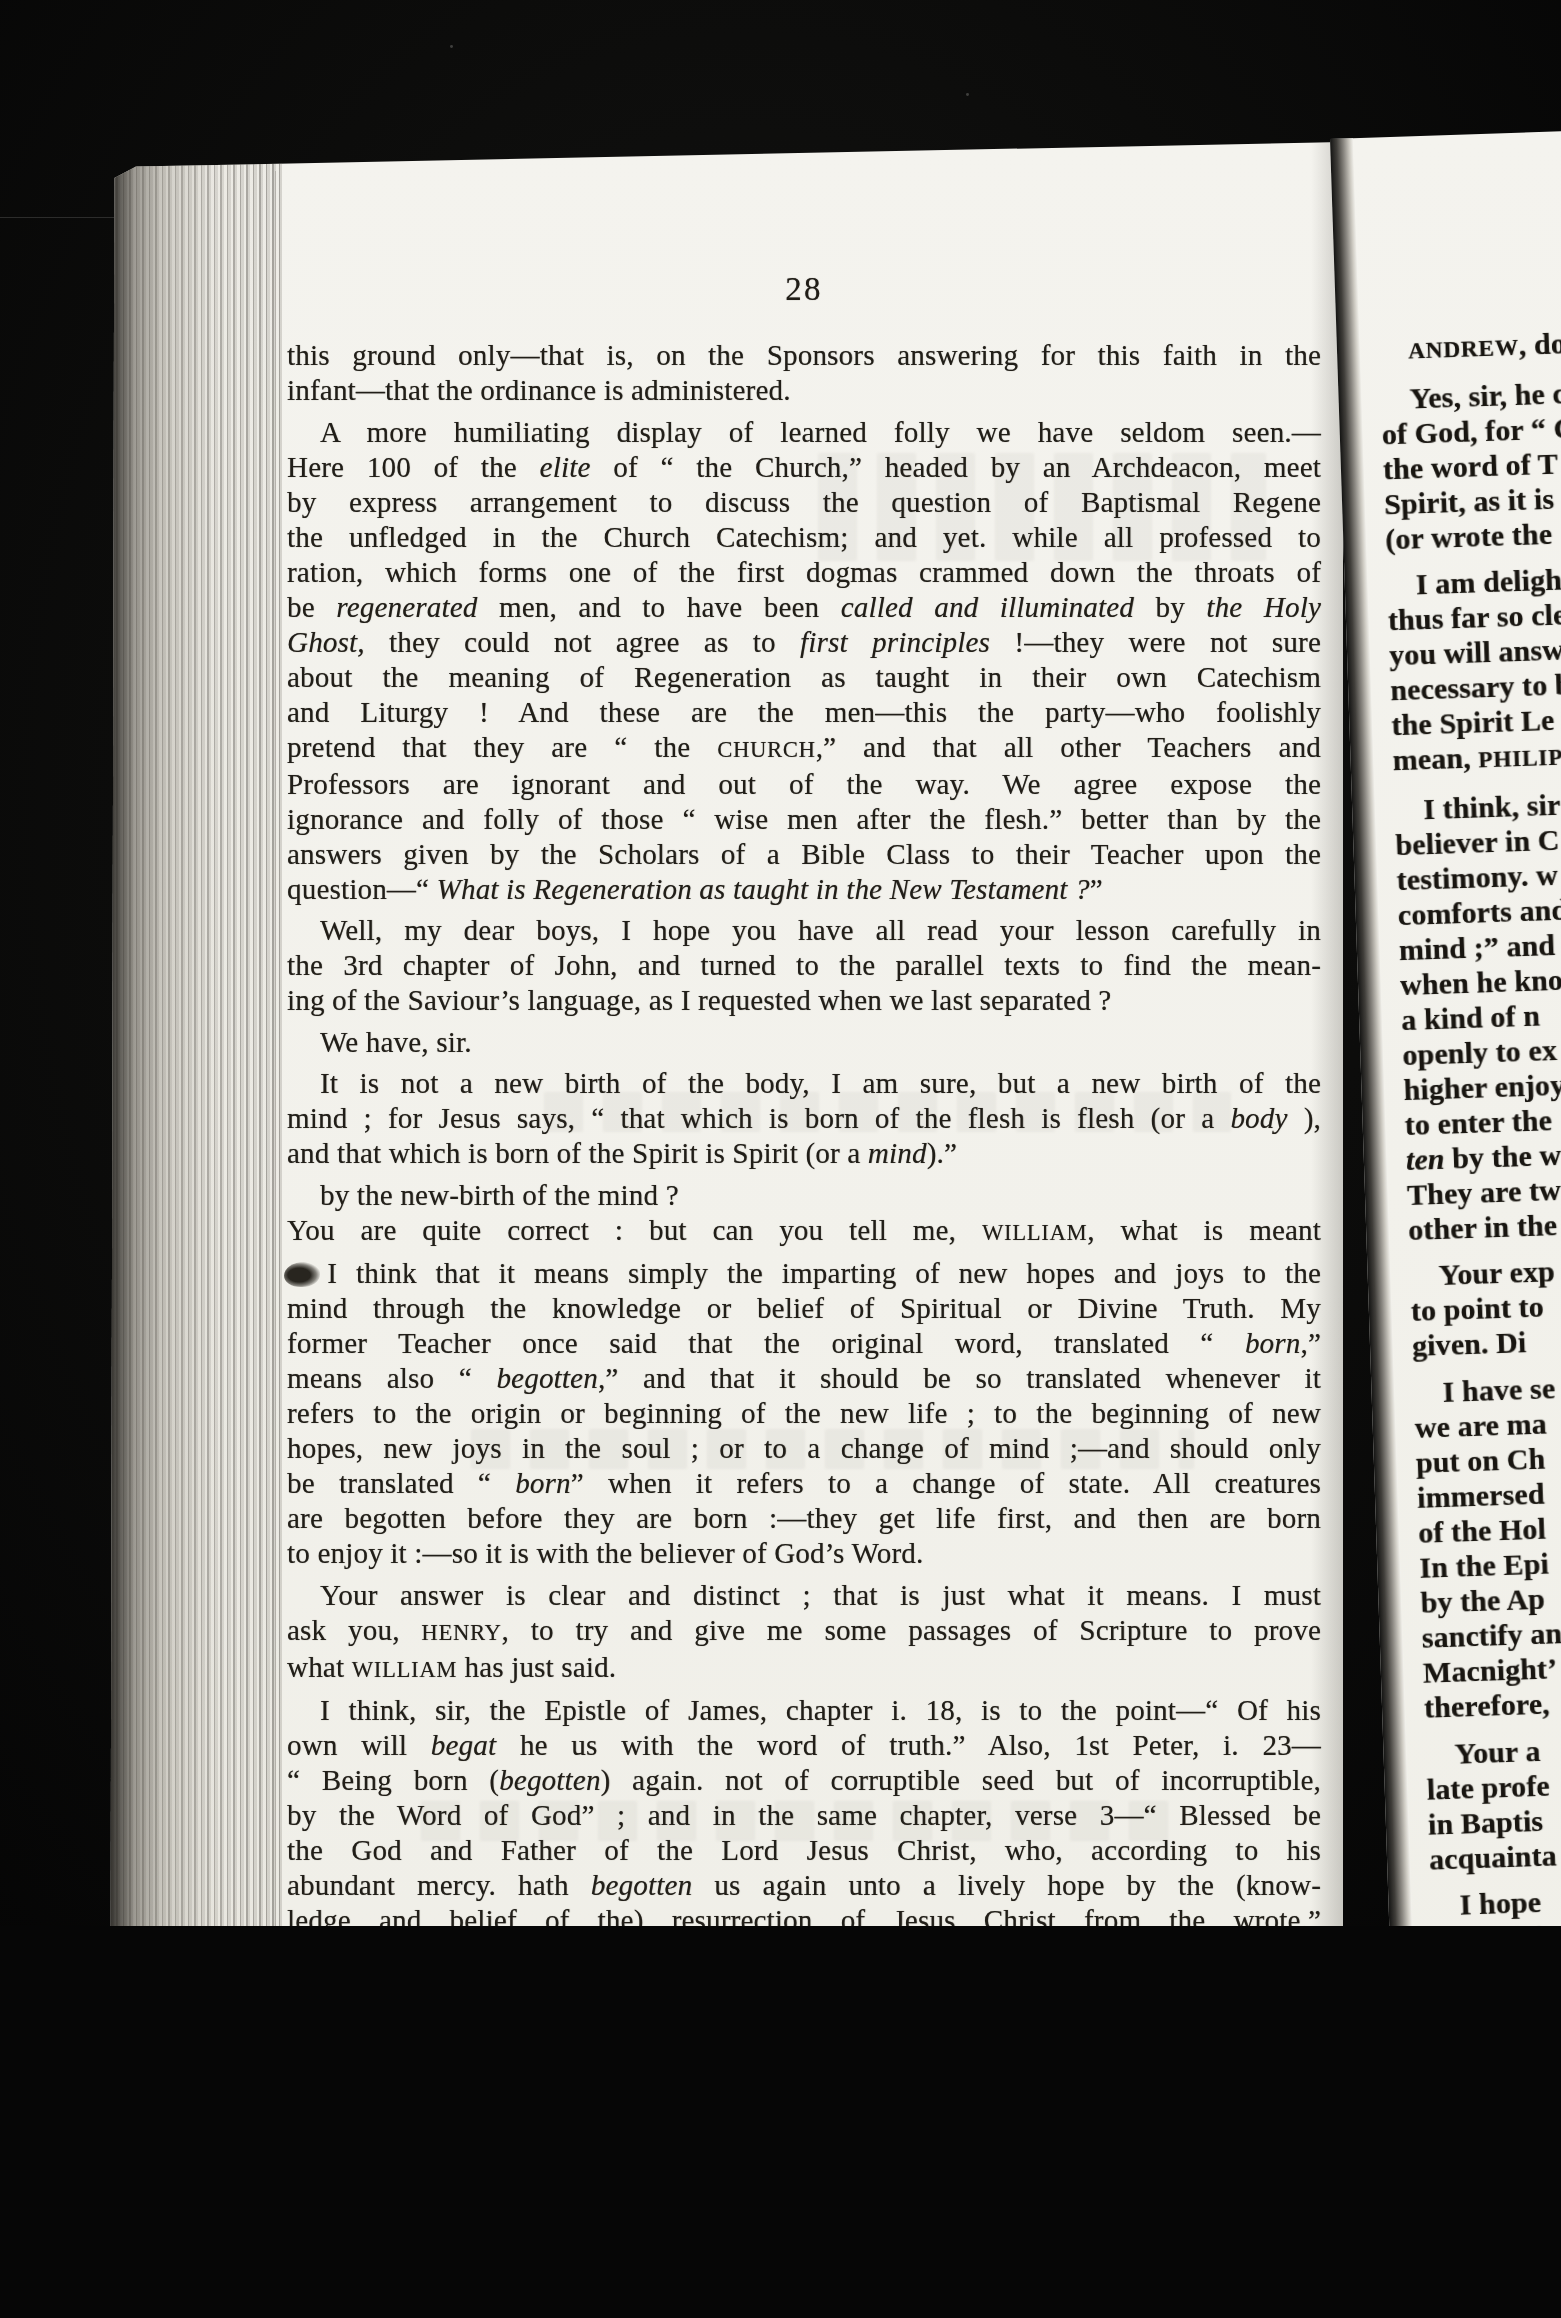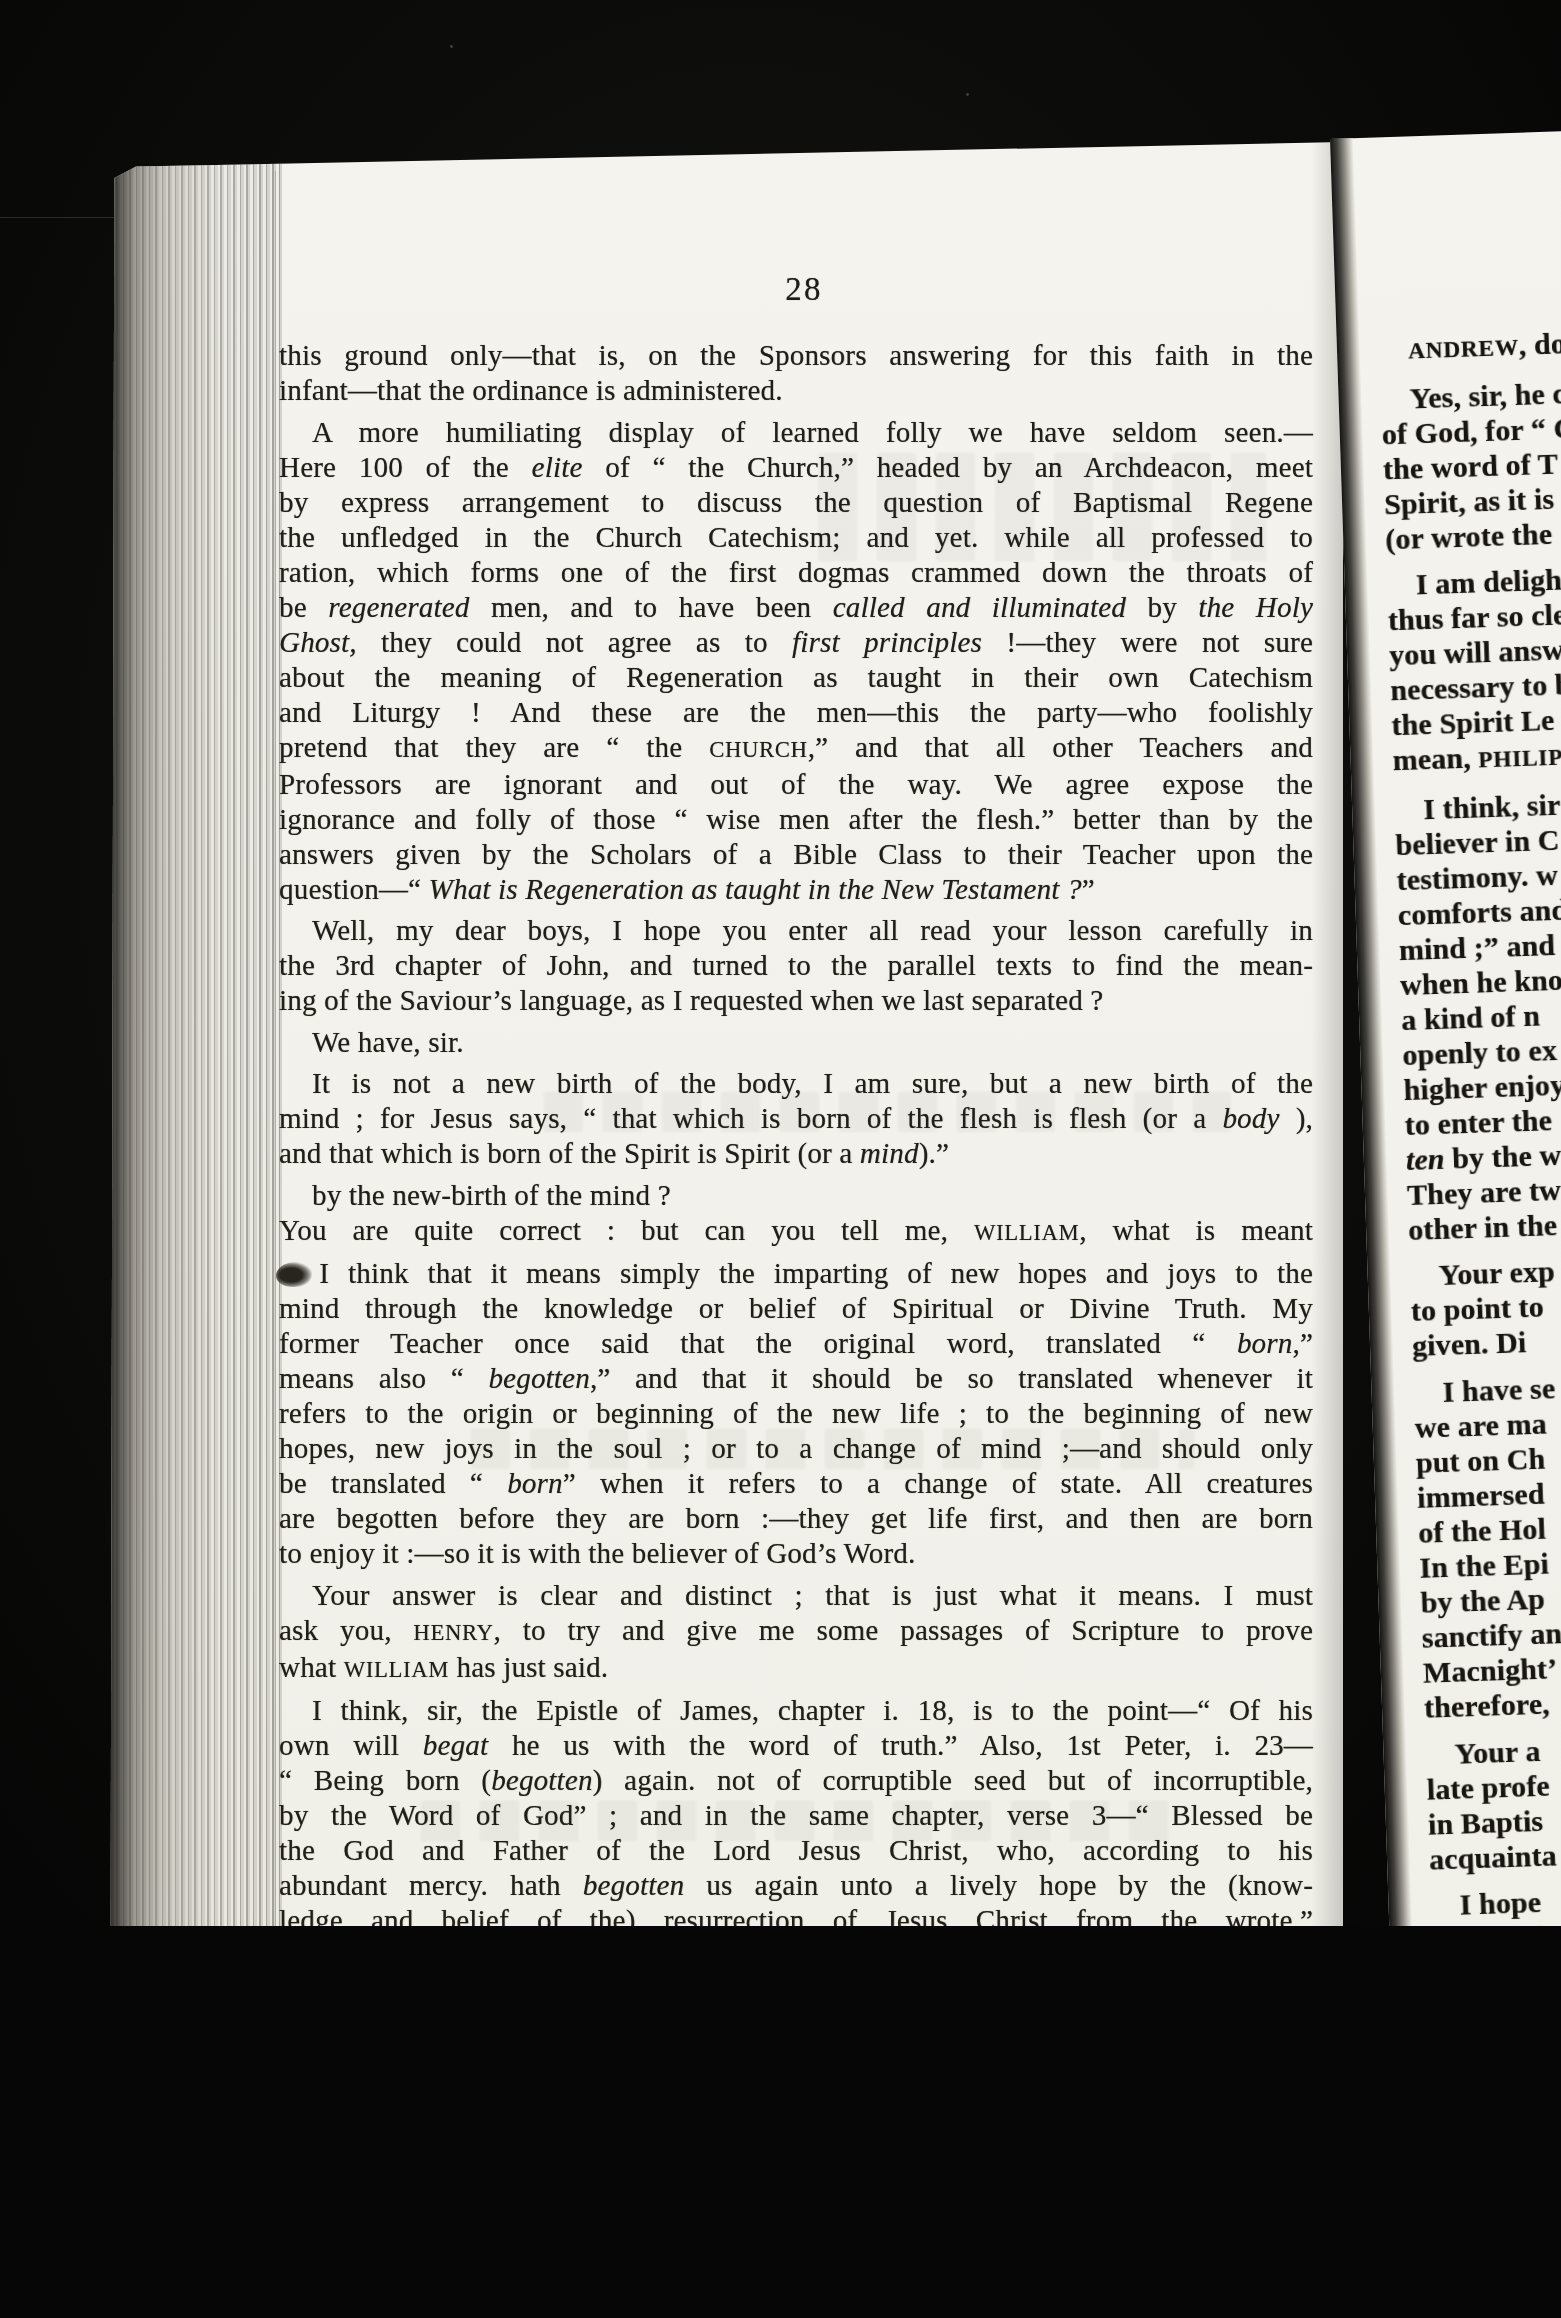--- a/index.html
+++ b/index.html
@@ -16,21 +16,21 @@
                  rgba(168,164,154,.4) 56px, rgba(225,222,214,.18) 108px, rgba(242,241,236,0) 171px),
                repeating-linear-gradient(90deg, rgba(66,62,56,.45) 0 1.4px, rgba(140,136,128,.3) 1.4px 3.6px,
                  rgba(214,210,202,.2) 3.6px 6.5px);}
   .sheet-line{position:absolute;left:165px;top:29px;bottom:11.6px;width:1.4px;
               background:rgba(120,116,108,.35);}
   .gutter-shade{position:absolute;right:0;top:0;bottom:0;width:32px;pointer-events:none;
                 background:linear-gradient(to right, rgba(60,58,52,0), rgba(60,58,52,.22));}
   .page-number{position:absolute;left:177px;top:129px;width:1034px;text-align:center;
                font-size:33px;letter-spacing:2.2px;color:#201d17;
                text-shadow:0 0 0.9px rgba(25,22,18,.6);}
-  .text-block{position:absolute;left:169px;top:196px;width:1034px;
+  .text-block{position:absolute;left:177px;top:196px;width:1034px;
               font-size:29px;line-height:35px;color:#211e18;letter-spacing:0.2px;
               text-shadow:0.3px 0.4px 0.8px rgba(32,28,22,.6);filter:blur(0.2px);}
   .para{margin:0 0 6.5px 0;}
   .line{text-align:justify;text-align-last:justify;}
   .line.last{text-align-last:left;}
   .para.indent .line:first-child{text-indent:33px;}
   .i{font-style:italic;}
   .sc{text-transform:uppercase;font-size:.78em;letter-spacing:0.7px;}
   .blob{display:inline-block;width:36px;height:24.6px;margin:0 7.2px 0 -2.9px;vertical-align:-3.6px;
         background:radial-gradient(ellipse at 42% 52%, #28251f 0 38%, rgba(40,37,31,.55) 58%, rgba(40,37,31,0) 74%);
@@ -97,21 +97,21 @@
           <div class="line"><span class="i">Ghost,</span><span class=""> they could not agree as to </span><span class="i">first principles</span><span class=""> !—they were not sure</span></div>
           <div class="line"><span class="">about the meaning of Regeneration as taught in their own Catechism</span></div>
           <div class="line"><span class="">and Liturgy !  And these are the men—this the party—who foolishly</span></div>
           <div class="line"><span class="">pretend that they are “ the </span><span class="sc">Church</span><span class="">,” and that all other Teachers and</span></div>
           <div class="line"><span class="">Professors are ignorant and out of the way.  We agree expose the</span></div>
           <div class="line"><span class="">ignorance and folly of those “ wise men after the flesh.” better than by the</span></div>
           <div class="line"><span class="">answers given by the Scholars of a Bible Class to their Teacher upon the</span></div>
           <div class="line last"><span class="">question—“ </span><span class="i">What is Regeneration as taught in the New Testament ?</span><span class="">”</span></div>
         </div>
         <div class="para indent">
-          <div class="line"><span class="">Well, my dear boys, I hope you enter all read your lesson carefully in</span></div>
+          <div class="line"><span class="">Well, my dear boys, I hope you have all read your lesson carefully in</span></div>
           <div class="line"><span class="">the 3rd chapter of John, and turned to the parallel texts to find the mean-</span></div>
           <div class="line last"><span class="">ing of the Saviour’s language, as I requested when we last separated ?</span></div>
         </div>
         <div class="para indent">
           <div class="line last"><span class="">We have, sir.</span></div>
         </div>
         <div class="para indent">
           <div class="line"><span class="">It is not a new birth of the body, I am sure, but a new birth of the</span></div>
           <div class="line"><span class="">mind ; for Jesus says, “ that which is born of the flesh is flesh (or a </span><span class="i">body</span><span class=""> ),</span></div>
           <div class="line last"><span class="">and that which is born of the Spirit is Spirit (or a </span><span class="i">mind</span><span class="">).”</span></div>

